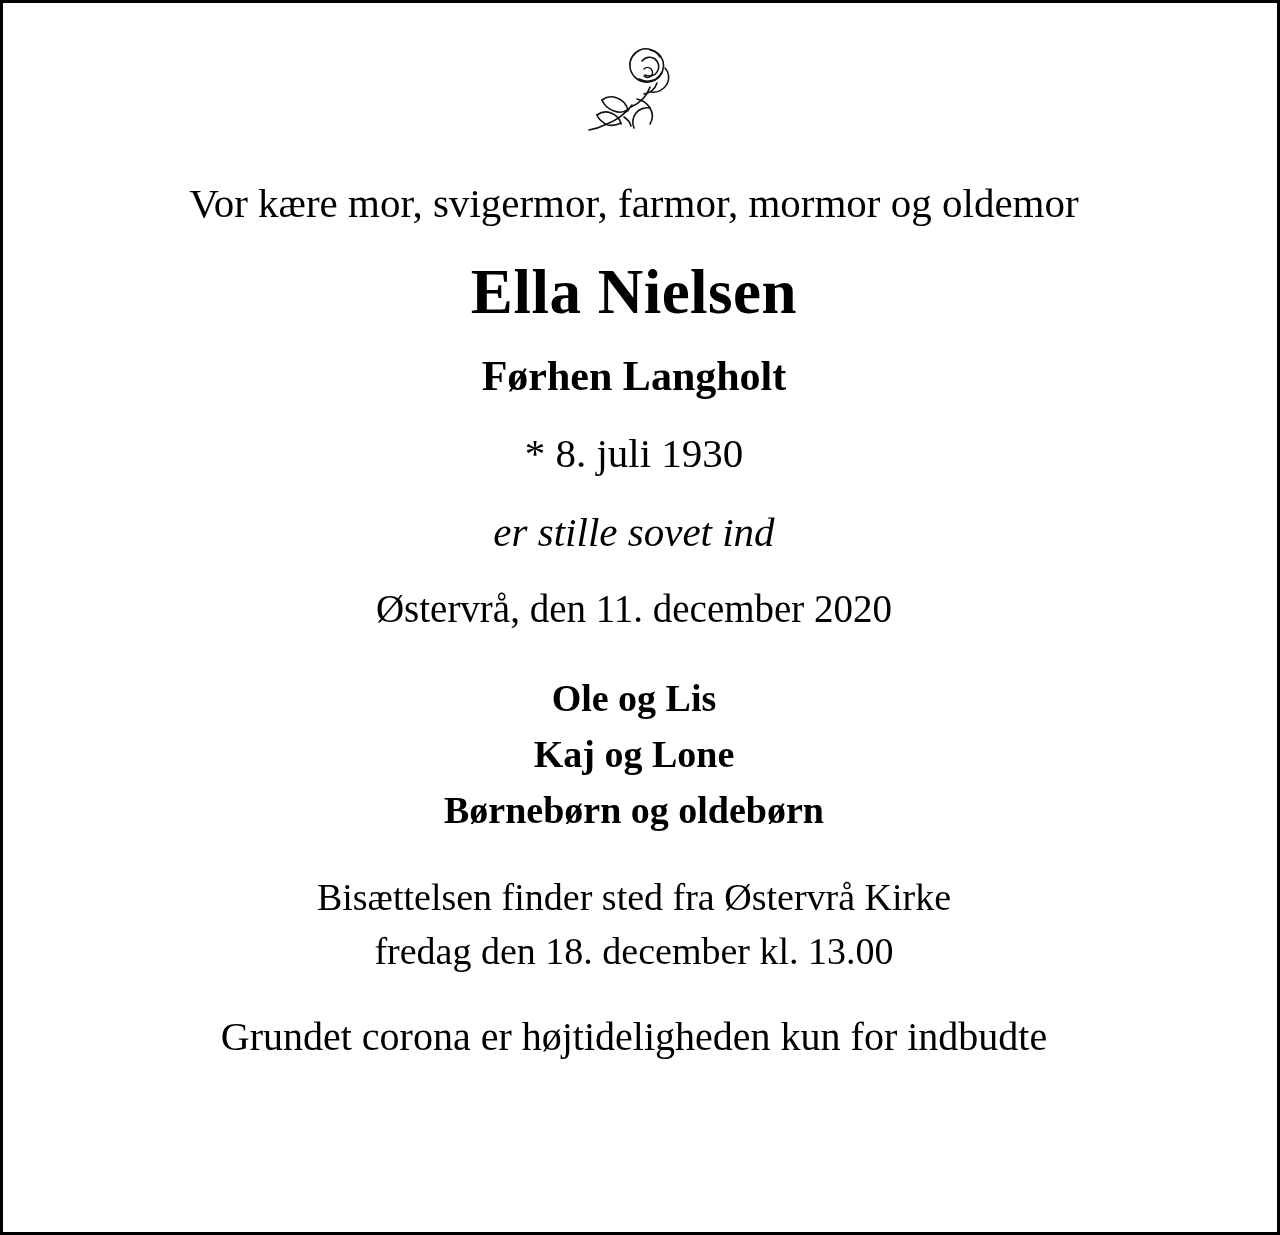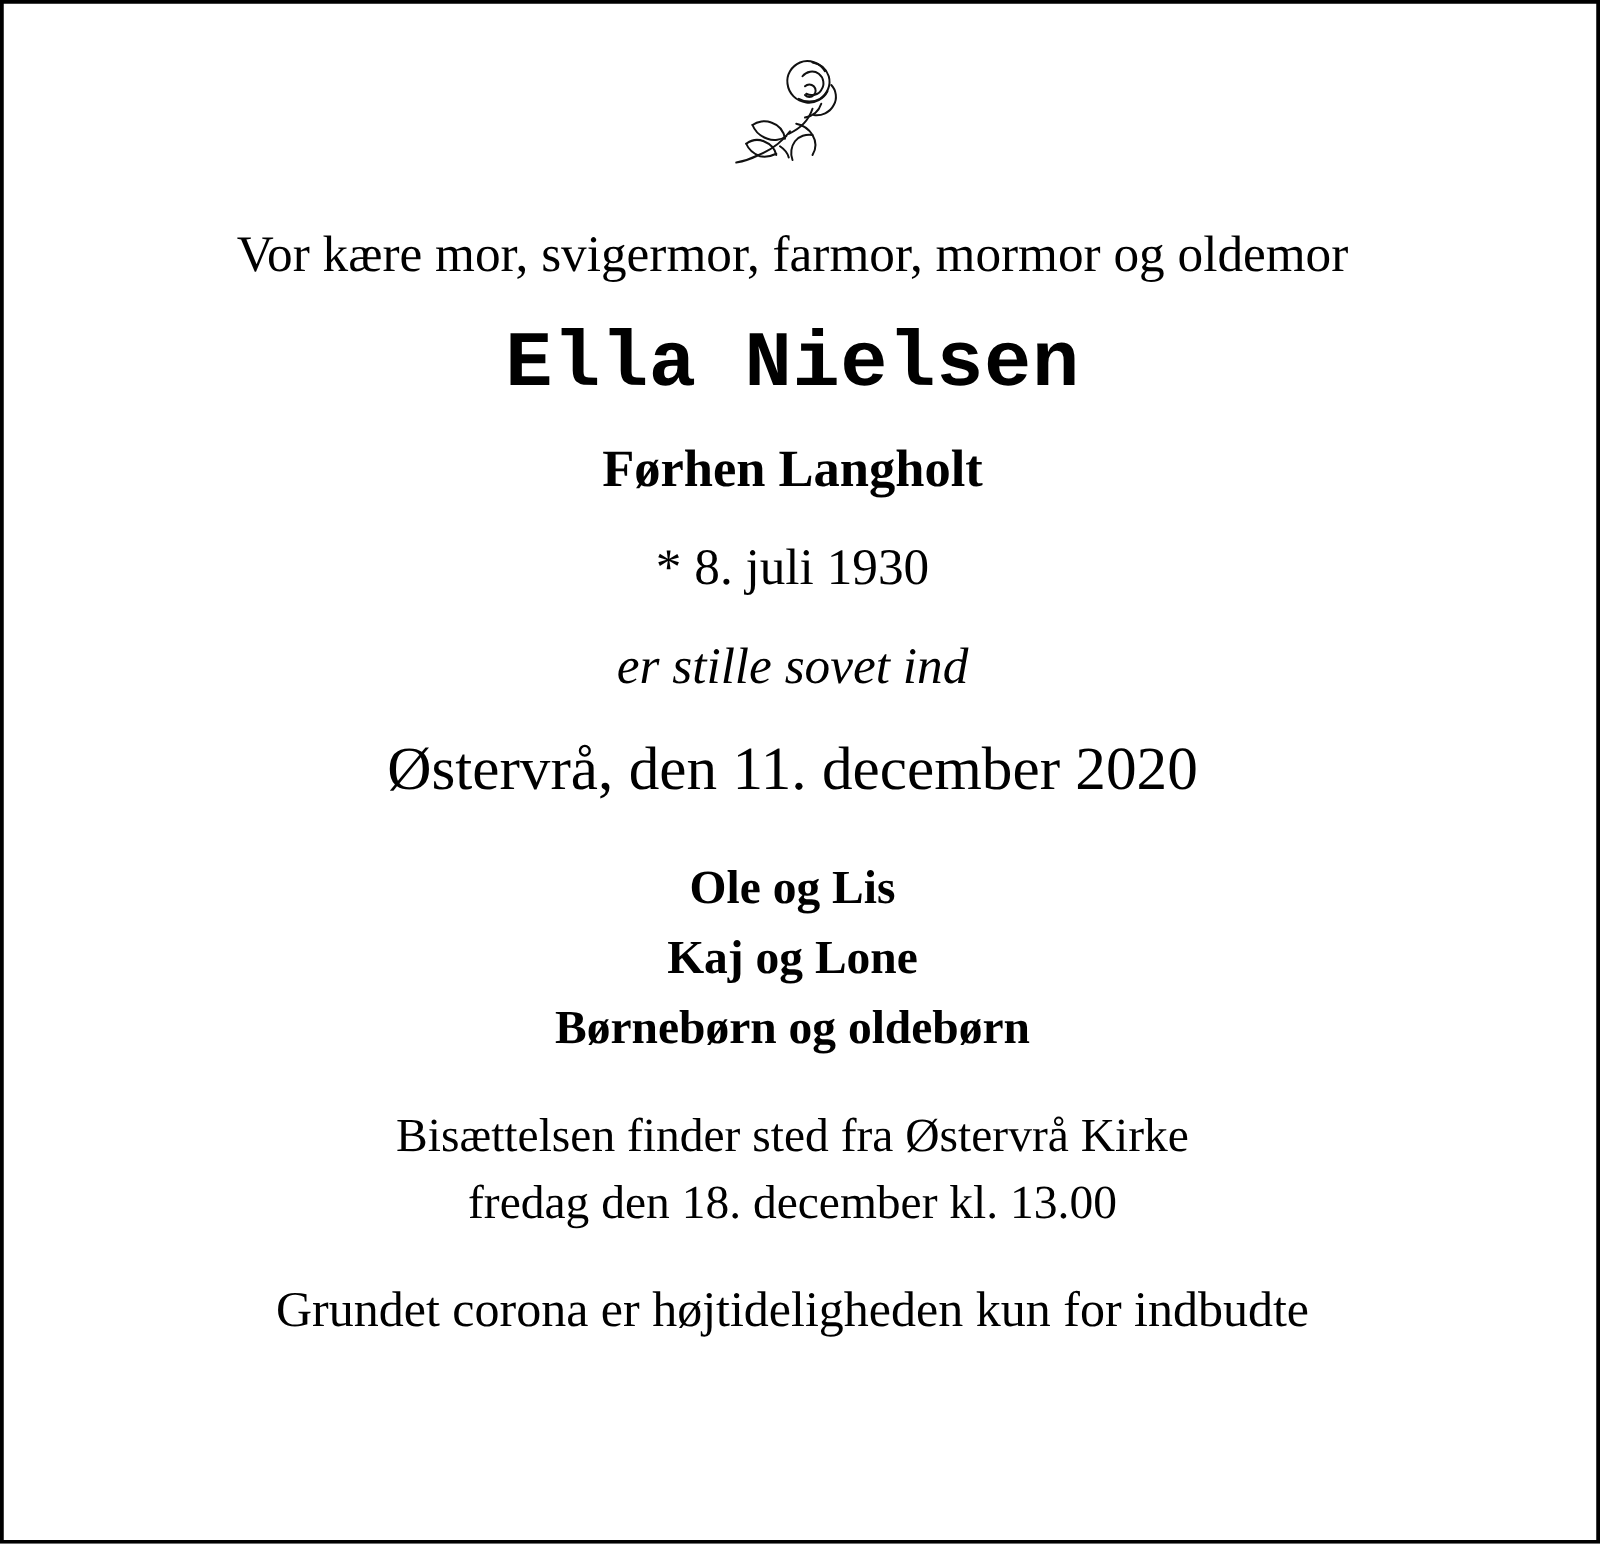--- a/index.html
+++ b/index.html
@@ -38,38 +38,37 @@
   .intro {
     font-size: 41px;
     margin-top: 6px;
     margin-bottom: 28px;
   }
   .name {
     font-size: 63px;
     font-weight: bold;
     letter-spacing: 0.5px;
     margin-bottom: 22px;
-    font-family: Liberation Mono, monospace;
   }
   .former-name {
     font-size: 42px;
     font-weight: bold;
     margin-bottom: 28px;
   }
   .born {
     font-size: 41px;
     margin-bottom: 30px;
   }
   .passed {
     font-size: 41px;
     margin-bottom: 30px;
     font-style: italic;
   }
   .place-date {
-    font-size: 49px;
+    font-size: 39px;
     margin-bottom: 38px;
   }
   .survivors {
     font-size: 38px;
     font-weight: bold;
     line-height: 1.48;
     margin-bottom: 32px;
   }
   .ceremony {
     font-size: 38px;

